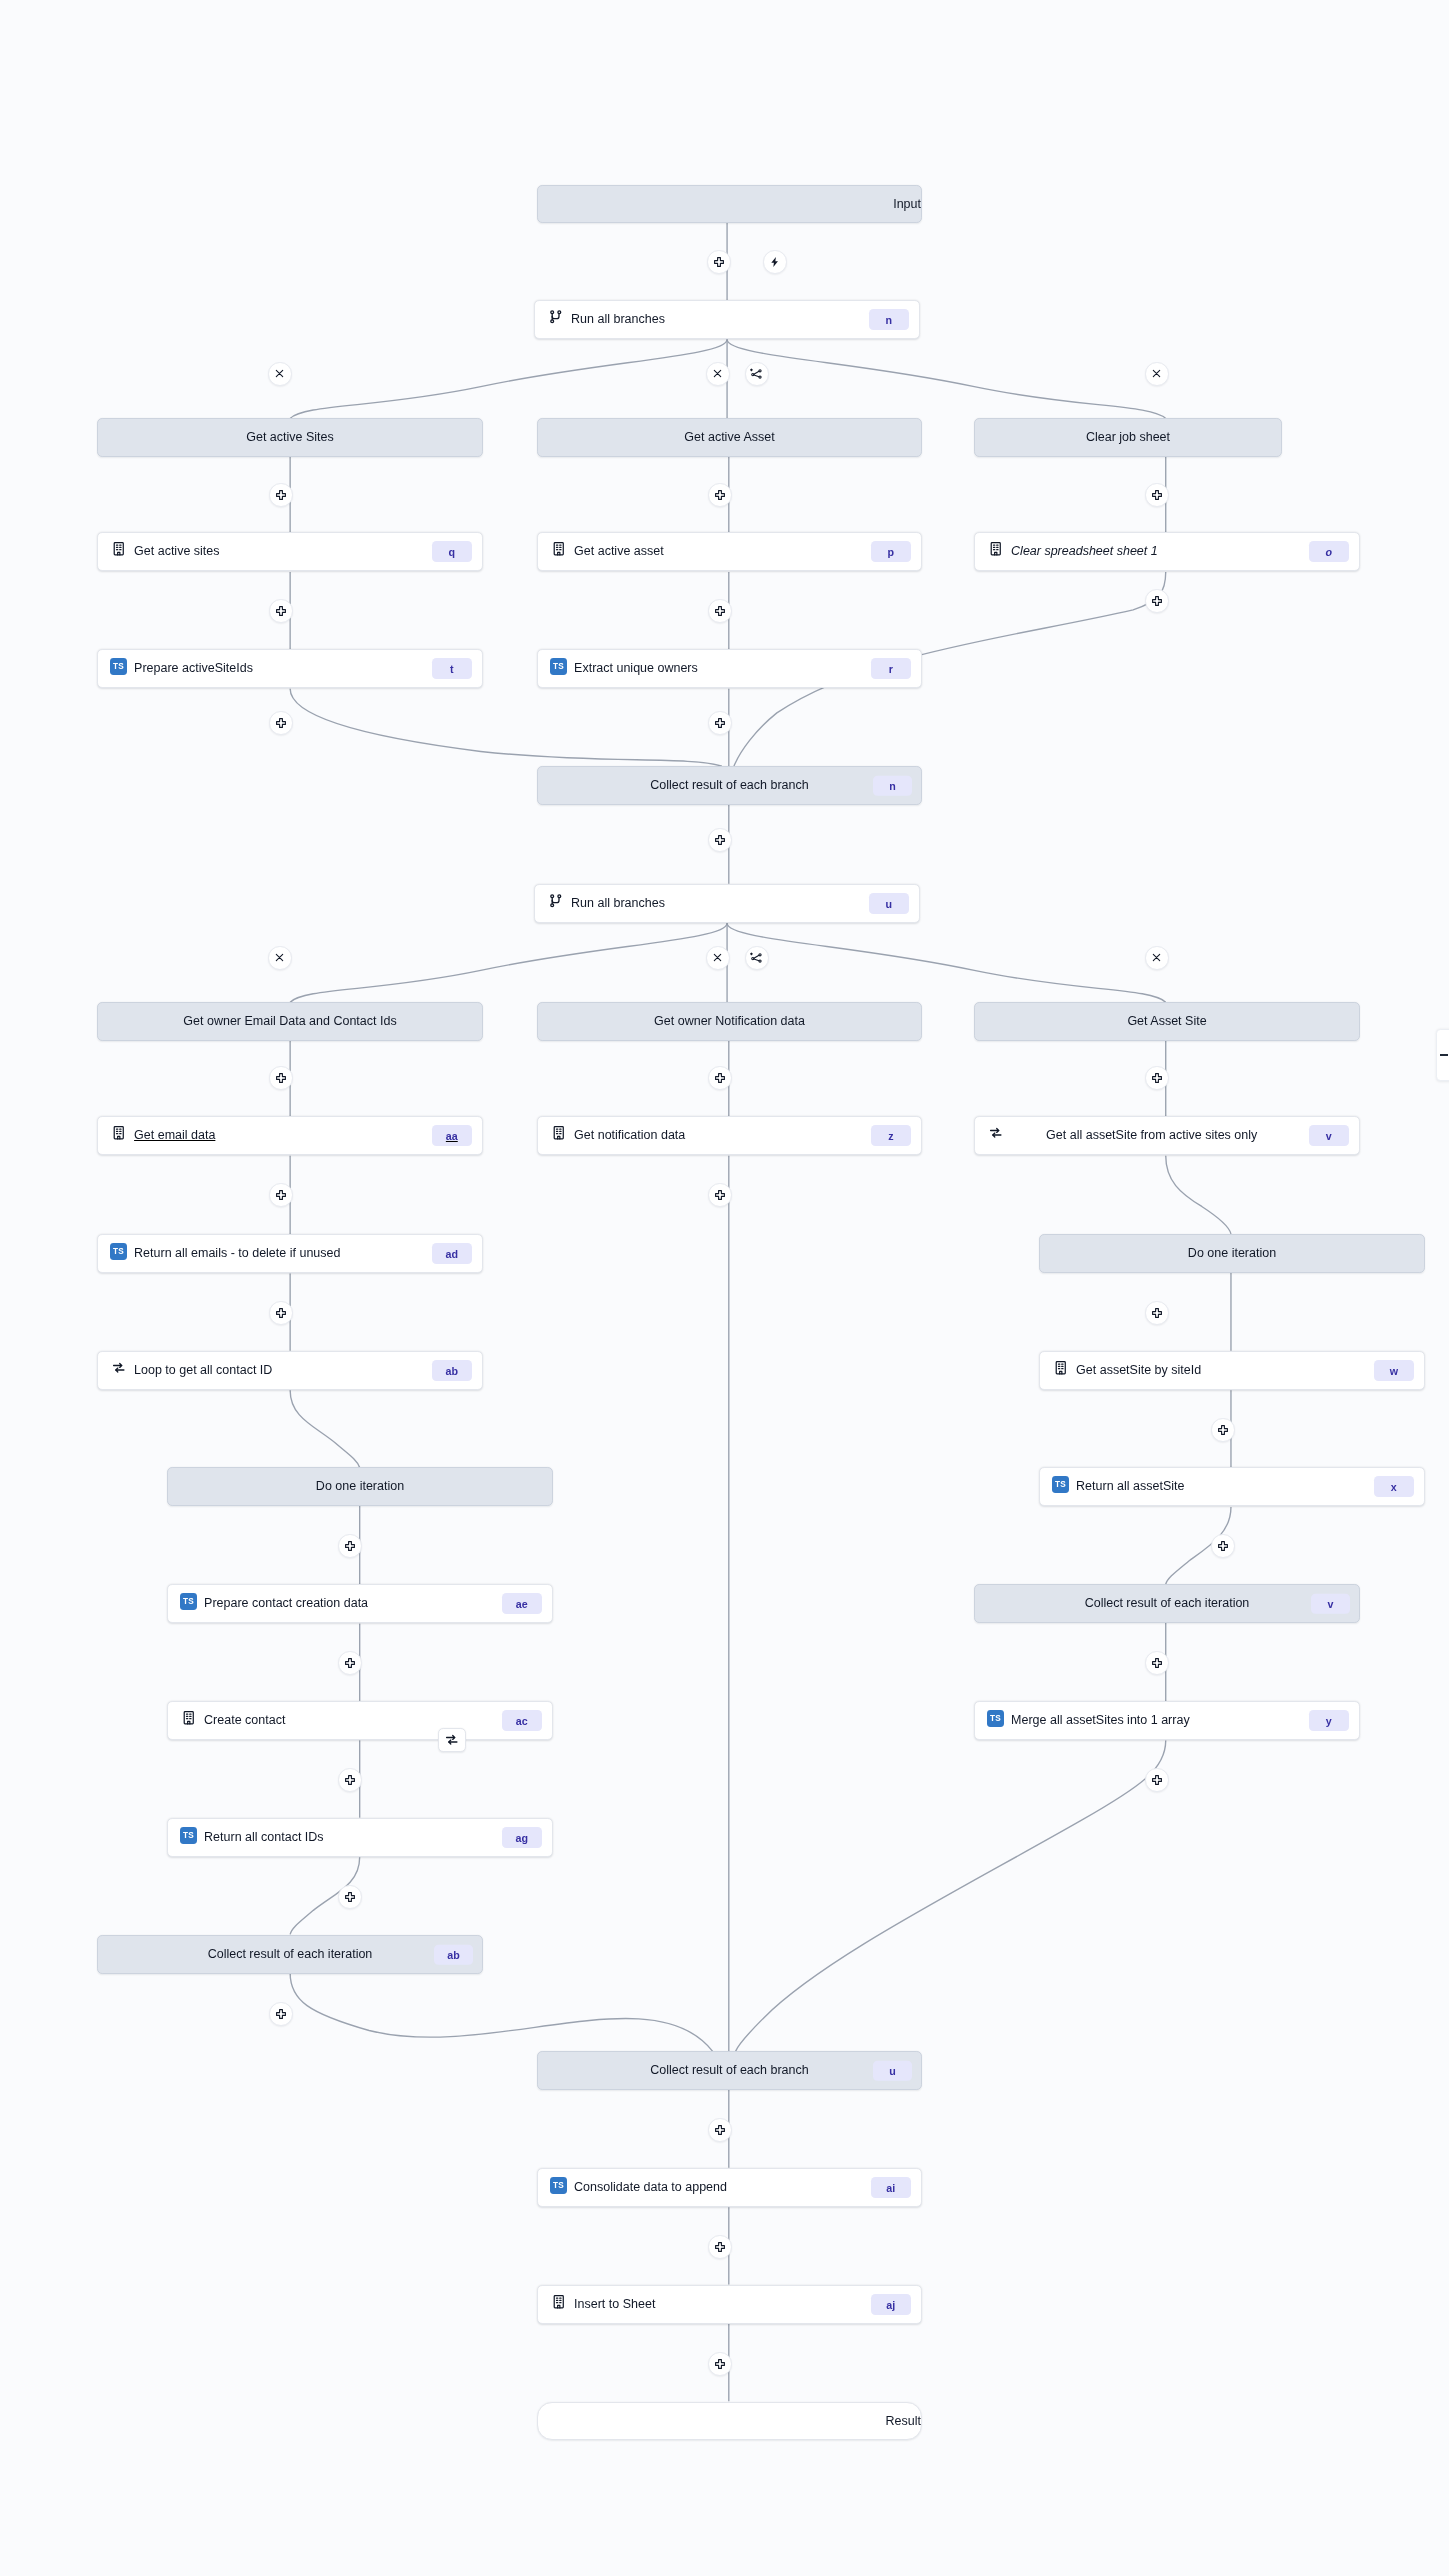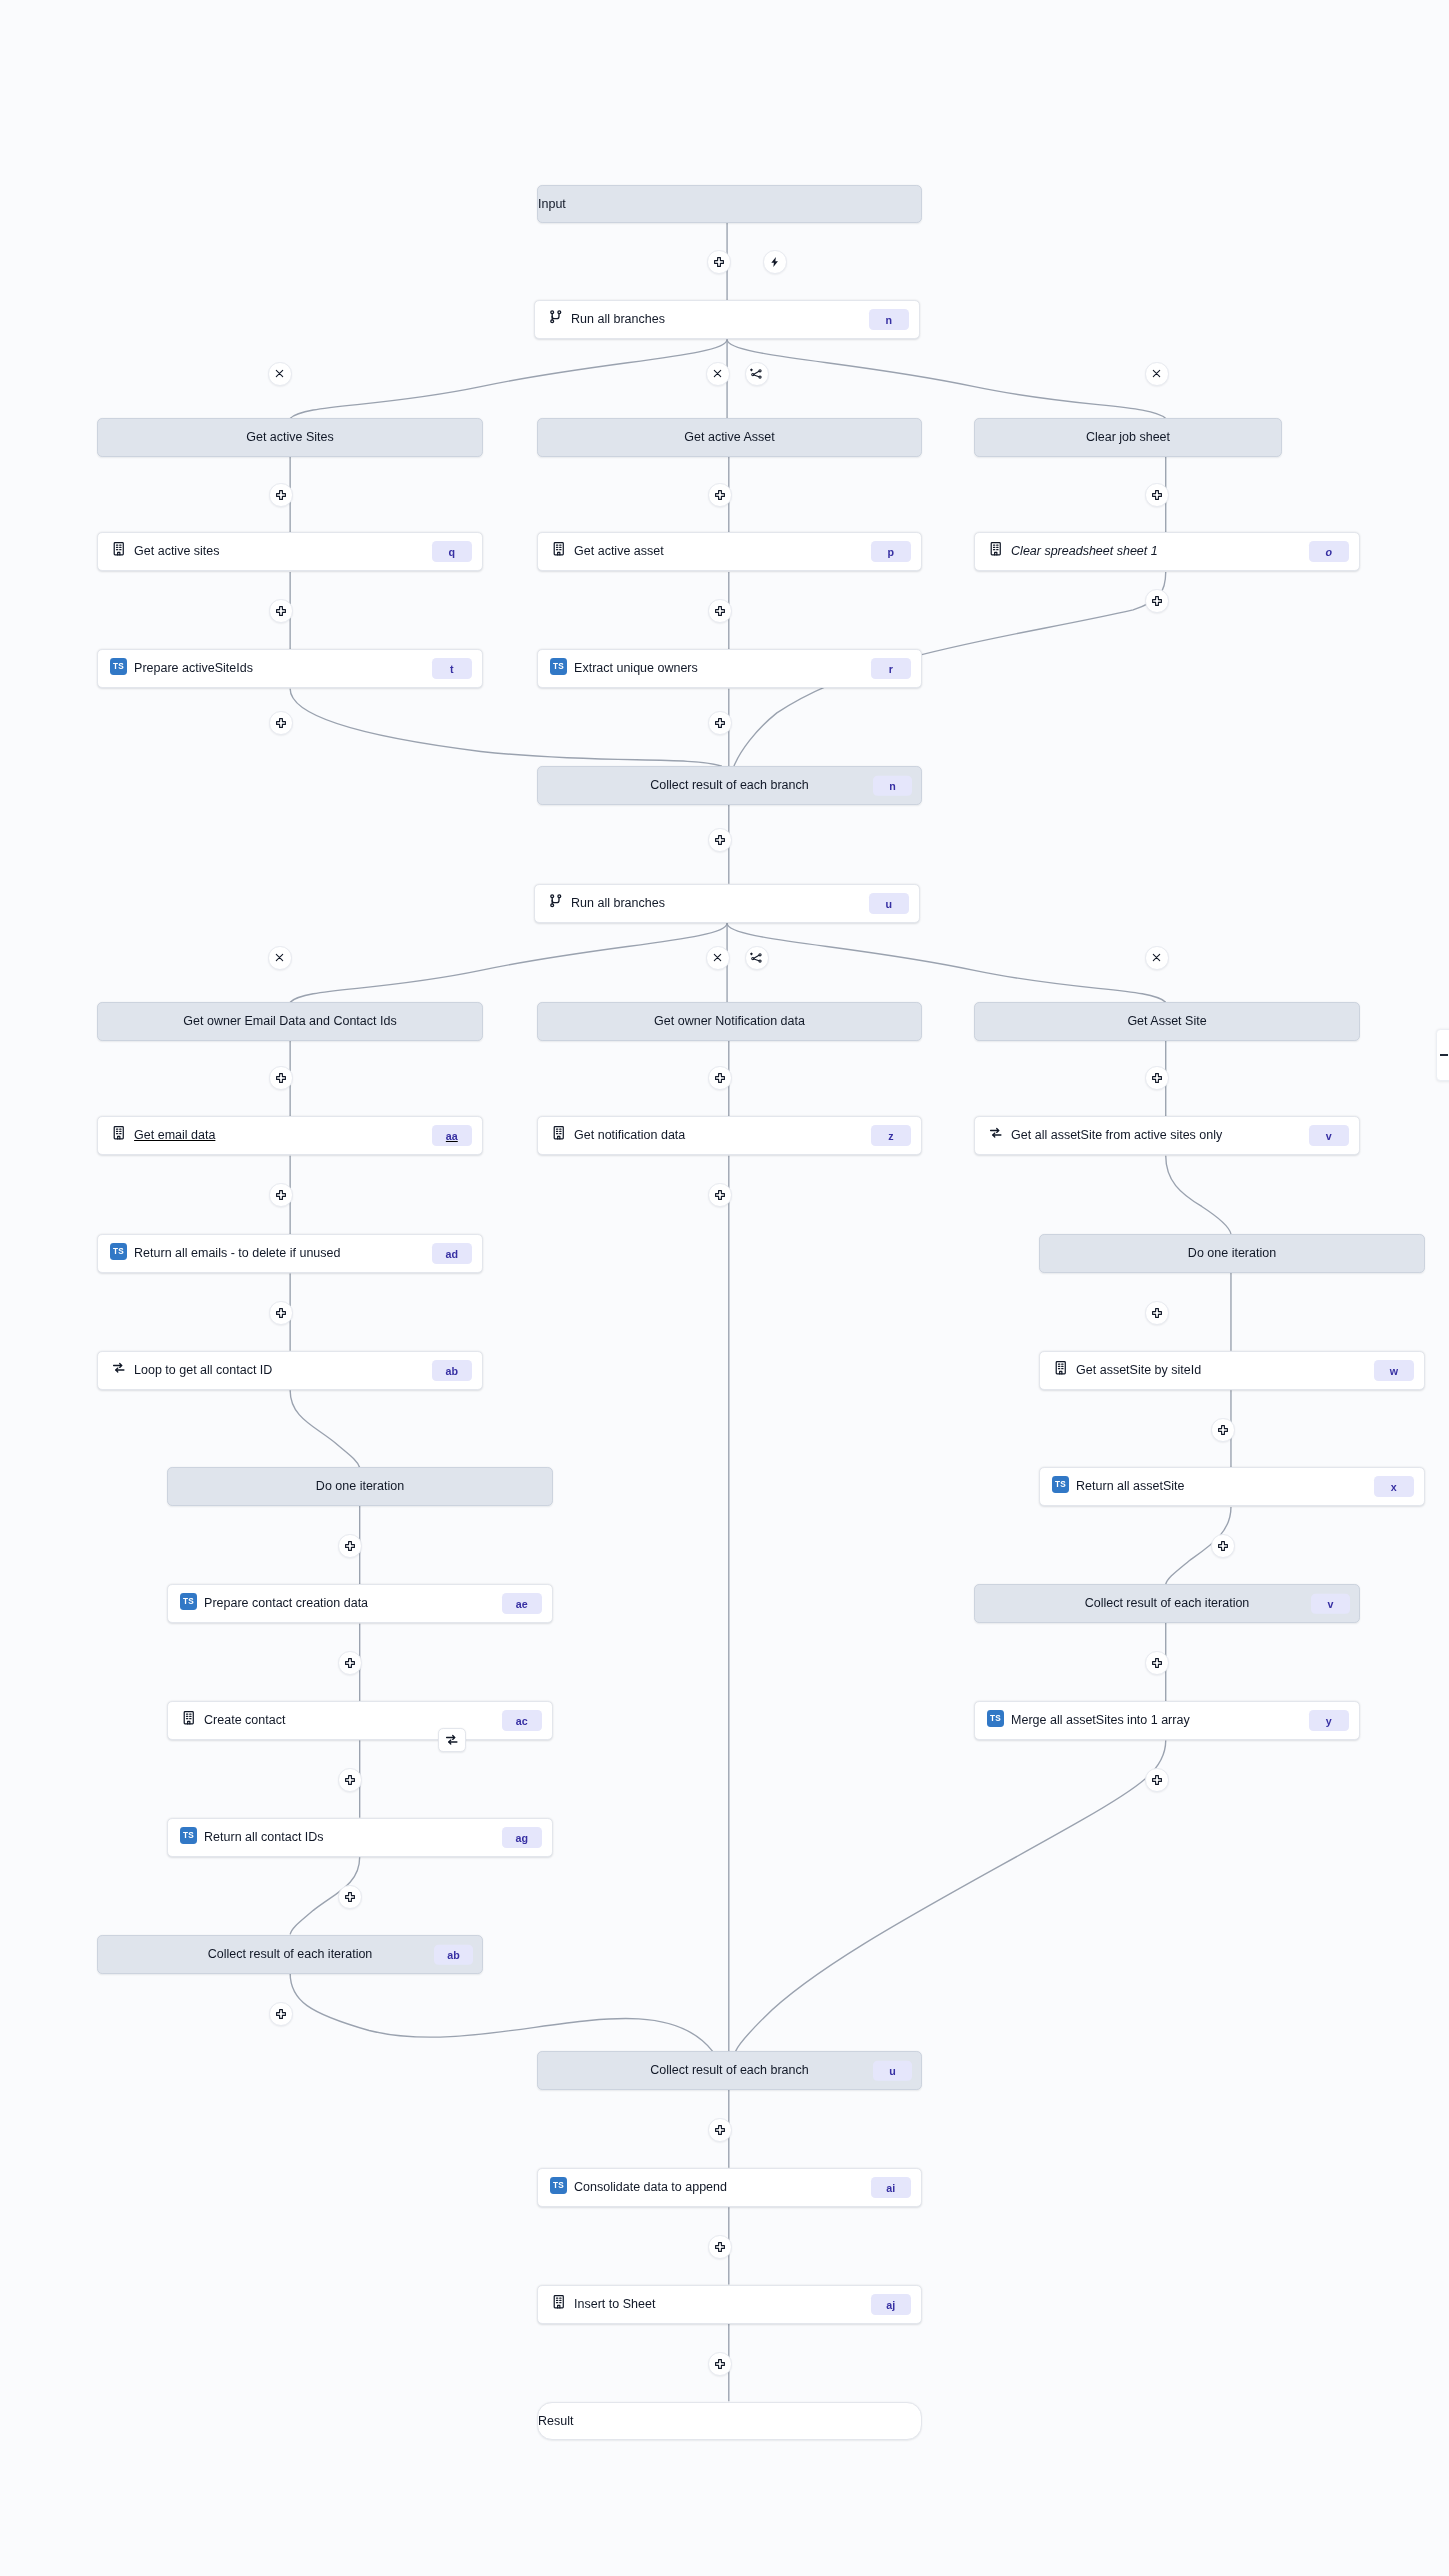--- a/index.html
+++ b/index.html
@@ -44,21 +44,21 @@
     background: #dfe4ec;
     border: 0.9px solid #ccd3de;
     box-shadow: 0 0.9px 1.7px rgba(16,24,40,.08);
     justify-content: center;
   }
   
   .node.terminal {
     background: #dfe4ec;
     border: 0.9px solid #ccd3de;
     box-shadow: 0 0.9px 1.7px rgba(16,24,40,.08);
-    justify-content: flex-start;
+    justify-content: flex-end;
   }
   .node.terminal.plain {
     background: #ffffff;
     border: 0.9px solid #e3e6ec;
   }
 
   .node-label {
     font-size: 12.5px;
     color: #111827;
     line-height: 1.2;
@@ -356,21 +356,21 @@
         <span class="node-icon">
           <svg width="15.5" height="15.5" viewBox="0 0 24 24" fill="none" stroke="#111827" stroke-width="1.9" stroke-linecap="round" stroke-linejoin="round">
             <rect x="5" y="2.5" width="14" height="19" rx="1.2"></rect>
             <path d="M8.5 6.5h2M13.5 6.5h2M8.5 10h2M13.5 10h2M8.5 13.5h2M13.5 13.5h2"></path>
             <path d="M10.3 21.5v-4h3.4v4"></path>
           </svg>
         </span>
         <span class="node-label">Get notification data</span>
         <span class="node-badge">z</span>
       </div>
-      <div class="node step" style="left: 974px; top: 1116px; width: 386px; height: 39px;">
+      <div class="node step" style="left: 974px; top: 1116px; width: 386px; height: 39px; gap: 35px;">
         <span class="node-icon">
           <svg width="15.5" height="15.5" viewBox="0 0 24 24" fill="none" stroke="#111827" stroke-width="2" stroke-linecap="round" stroke-linejoin="round">
             <path d="M4 8.5h12.5l-3-3"></path>
             <path d="M16.5 8.5l-3 3"></path>
             <path d="M20 15.5H7.5l3 3"></path>
             <path d="M7.5 15.5l3-3"></path>
           </svg>
         </span>
         <span class="node-label">Get all assetSite from active sites only</span>
         <span class="node-badge">v</span>

